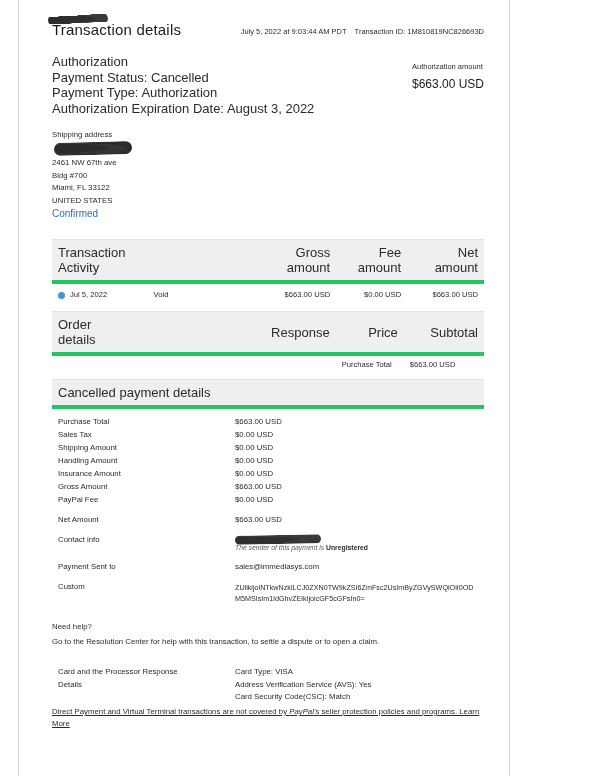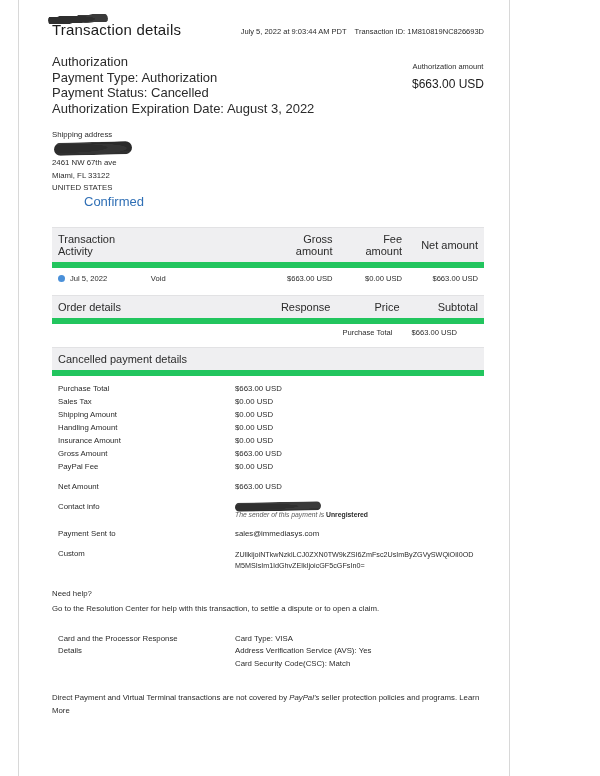--- a/index.html
+++ b/index.html
@@ -72,21 +72,21 @@
   }
   .auth-line {
     font-size: 13px;
     line-height: 15.5px;
     color: #2b2b2b;
   }
   .auth-amount-box {
     position: absolute;
     right: 0;
     top: 8px;
-    text-align: center;
+    text-align: left;
   }
   .auth-amount-label {
     font-size: 7.5px;
     color: #2b2b2b;
   }
   .auth-amount-value {
     font-size: 12px;
     color: #1a1a1a;
     margin-top: 6px;
   }
@@ -111,40 +111,39 @@
     border-radius: 7px;
     margin: 1px 0 2px 2px;
     transform: rotate(-1.5deg);
   }
   .ship-line {
     font-size: 7.8px;
     line-height: 12.5px;
   }
   .confirmed {
     color: #2f6fb5;
-    font-size: 13px;
+    font-size: 10px;
     line-height: 14px;
-    margin-left: 32px;
   }
 
   
   .tbl {
     width: 100%;
     border-collapse: collapse;
     font-size: 7.6px;
   }
   .band {
     background: #efeff1;
   }
   .band td {
     padding: 5px 6px;
-    font-size: 11px;
+    font-size: 13px;
     color: #2b2b2b;
     border-top: 1px solid #e2e2e4;
-    border-bottom: 6px solid #22c55e;
+    border-bottom: 4px solid #22c55e;
     margin-left: 44px;
   }
   .band td.rt { text-align: right; }
   .row td {
     padding: 6px 6px;
     vertical-align: top;
     color: #2b2b2b;
   }
   .row td.rt { text-align: right; }
   .muted-dot {
@@ -223,24 +222,24 @@
 
   .card-block { margin-top: 18px; }
   .card-label {
     font-size: 7.8px;
     line-height: 12.5px;
     width: 165px;
   }
   .card-val { font-size: 7.8px; line-height: 12.5px; }
 
   .footer-note {
-    margin-top: 20px;
     font-size: 7.8px;
     line-height: 12.5px;
     max-width: 490px;
+    text-decoration: underline;
   }
   .footer-note i { font-style: italic; }
 </style>
 </head>
 <body>
 
 <div class="page">
   <div class="edge-left"></div>
   <div class="edge-right"></div>
 
@@ -253,42 +252,43 @@
         <span class="meta-id">
           <span>Transaction ID:</span>
           <span>1M810819NC826693D</span>
         </span>
       </div>
     </div>
 
     <div class="auth-block">
       <div class="auth-line">Authorization</div>
       <div class="auth-line">
+        <span>Payment Status:</span>
+        <span>Cancelled</span>
+      </div>
+      <div class="auth-line">
         <span>Payment Type:</span>
         <span>Authorization</span>
-      </div>
-      <div class="auth-line">
-        <span>Payment Status:</span>
-        <span>Cancelled</span>
       </div>
       <div class="auth-line">
         <span>Authorization Expiration Date:</span>
         <span>August 3, 2022</span>
       </div>
 
       <div class="auth-amount-box">
         <div class="auth-amount-label">Authorization amount</div>
         <div class="auth-amount-value">$663.00 USD</div>
       </div>
     </div>
 
     <div class="ship-block">
       <div class="ship-title">Shipping address</div>
       <span class="redact"></span>
       <div class="ship-line">2461 NW 67th ave</div>
+      <div class="ship-line">Bldg #700</div>
       <div class="ship-line">Miami, FL 33122</div>
       <div class="ship-line">UNITED STATES</div>
       <div class="confirmed">Confirmed</div>
     </div>
 
     <div class="activity-wrap">
       <table class="tbl">
         <tbody>
             <tr class="band">
           <td style="width:95px">Transaction Activity</td>

